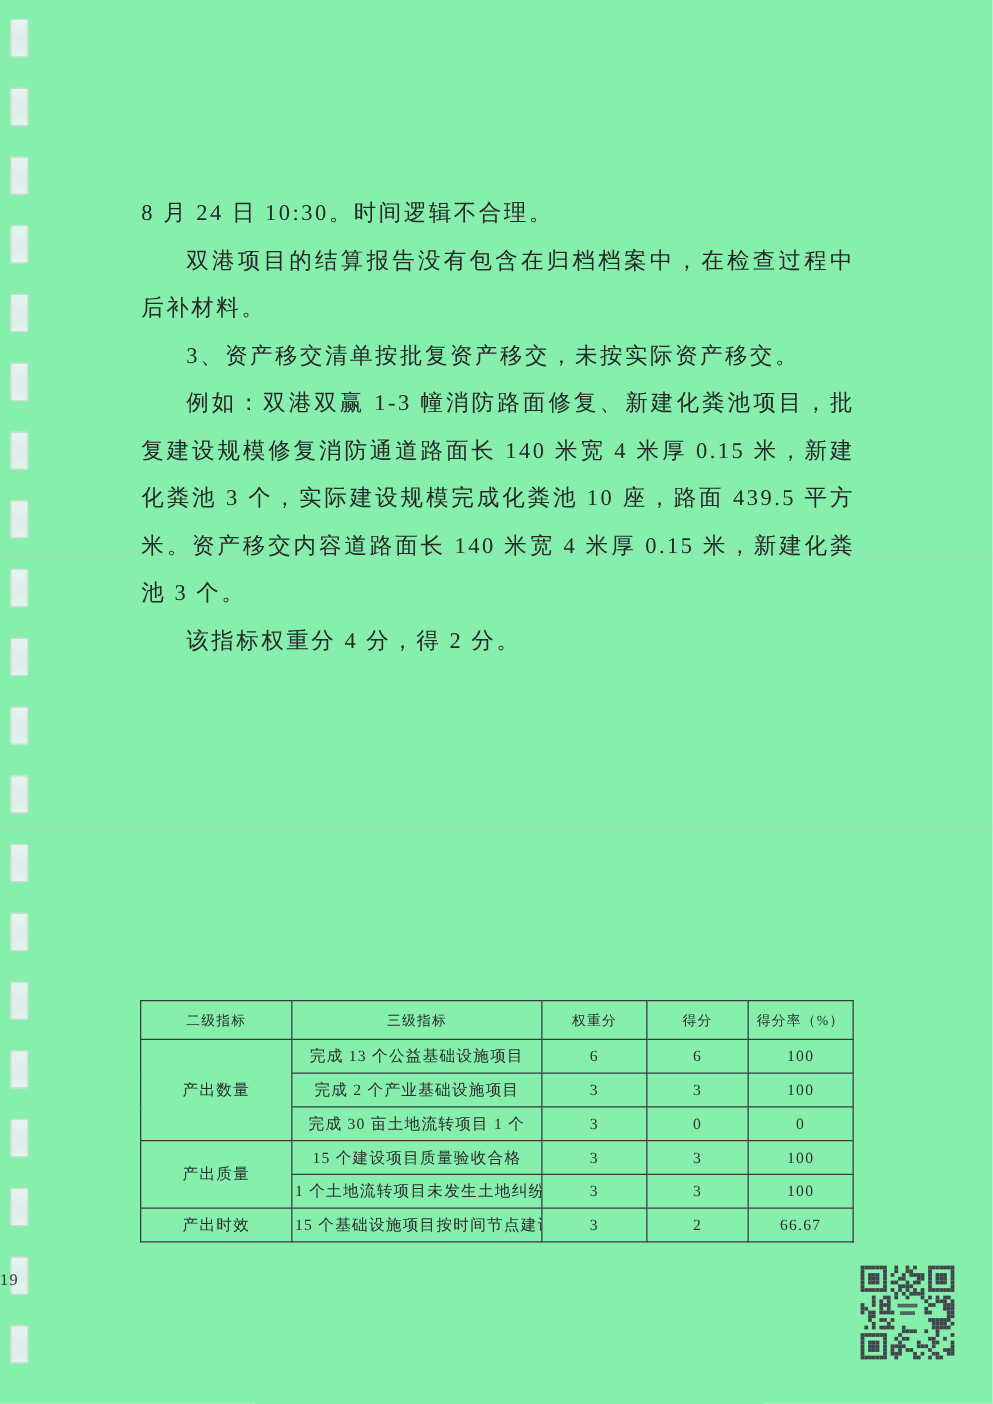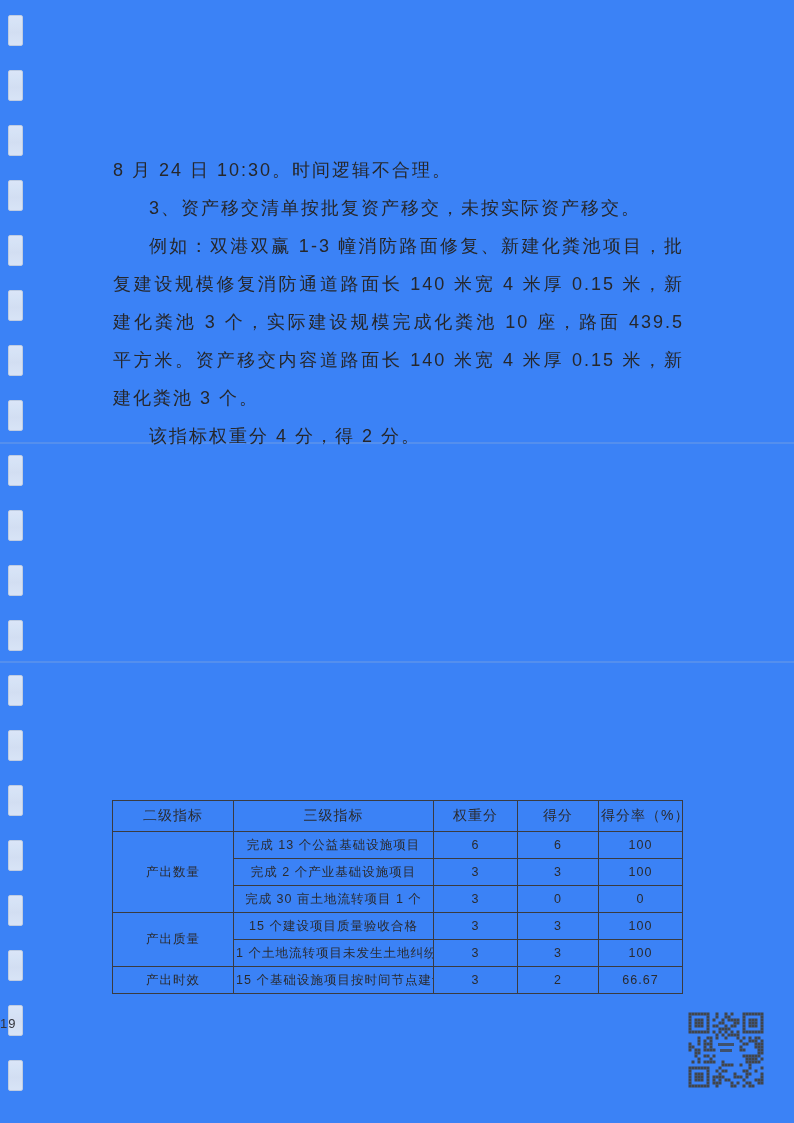--- a/index.html
+++ b/index.html
@@ -1,21 +1,21 @@
 <!DOCTYPE html>
 <html><head>
 <meta charset="utf-8">
 <style>
   html,body{margin:0;padding:0;background:#e9e9e9;}
   .page{
     position:relative;
     width:794px;height:1123px;
-    background:#3b82f6;
+    background:#86efac;
     overflow:hidden;
-    font-family:Liberation Sans, sans-serif;
+    font-family:Liberation Serif, serif;
     color:#26272b;
   }
   
   .streak{position:absolute;left:0;right:0;height:2px;background:rgba(185,195,212,.20);}
   
   .binder-mark{
     position:absolute;left:8px;width:13px;height:29px;
     border:1px solid #d7d9de;border-radius:2px;
     background:linear-gradient(#f6f7f9,#edeff2 55%,#f4f5f7);
     opacity:.85;
@@ -36,21 +36,21 @@
     position:absolute;left:112px;top:800px;width:570px;
     border-collapse:collapse;table-layout:fixed;
     font-size:12.5px;letter-spacing:1px;color:#2a2b30;
   }
   .out-table td,.out-table th{
     border:1px solid #3a3b40;
     text-align:center;vertical-align:middle;
     font-weight:400;padding:0 2px;
     overflow:hidden;white-space:nowrap;
   }
-  .out-table th{height:30px;font-size:14px;}
+  .out-table th{height:30px;font-size:11px;}
   .out-table td{height:26px;}
   .page-number{
     position:absolute;left:0;right:0;top:1016px;
     font-size:13px;letter-spacing:1px;color:#33343a;
   }
   .qr{position:absolute;left:687px;top:1011px;width:78px;height:78px;}
 </style>
 </head>
 <body>
 
@@ -77,20 +77,21 @@
       <div class="binder-mark" style="top: 785px;"></div>
       <div class="binder-mark" style="top: 840px;"></div>
       <div class="binder-mark" style="top: 895px;"></div>
       <div class="binder-mark" style="top: 950px;"></div>
       <div class="binder-mark" style="top: 1005px;"></div>
       <div class="binder-mark" style="top: 1060px;"></div>
     </div>
 
   <div class="content" id="content">
       <p class="para">8 月 24 日 10:30。时间逻辑不合理。</p>
+      <p class="para indent">双港项目的结算报告没有包含在归档档案中，在检查过程中后补材料。</p>
       <p class="para indent">3、资产移交清单按批复资产移交，未按实际资产移交。</p>
       <p class="para indent">例如：双港双赢 1-3 幢消防路面修复、新建化粪池项目，批复建设规模修复消防通道路面长 140 米宽 4 米厚 0.15 米，新建化粪池 3 个，实际建设规模完成化粪池 10 座，路面 439.5 平方米。资产移交内容道路面长 140 米宽 4 米厚 0.15 米，新建化粪池 3 个。</p>
       <p class="para indent">该指标权重分 4 分，得 2 分。</p>
     </div>
 
   <table class="out-table" id="out-table">
     <colgroup id="out-cols">
         <col style="width: 121px;">
         <col style="width: 200px;">
         <col style="width: 84px;">

